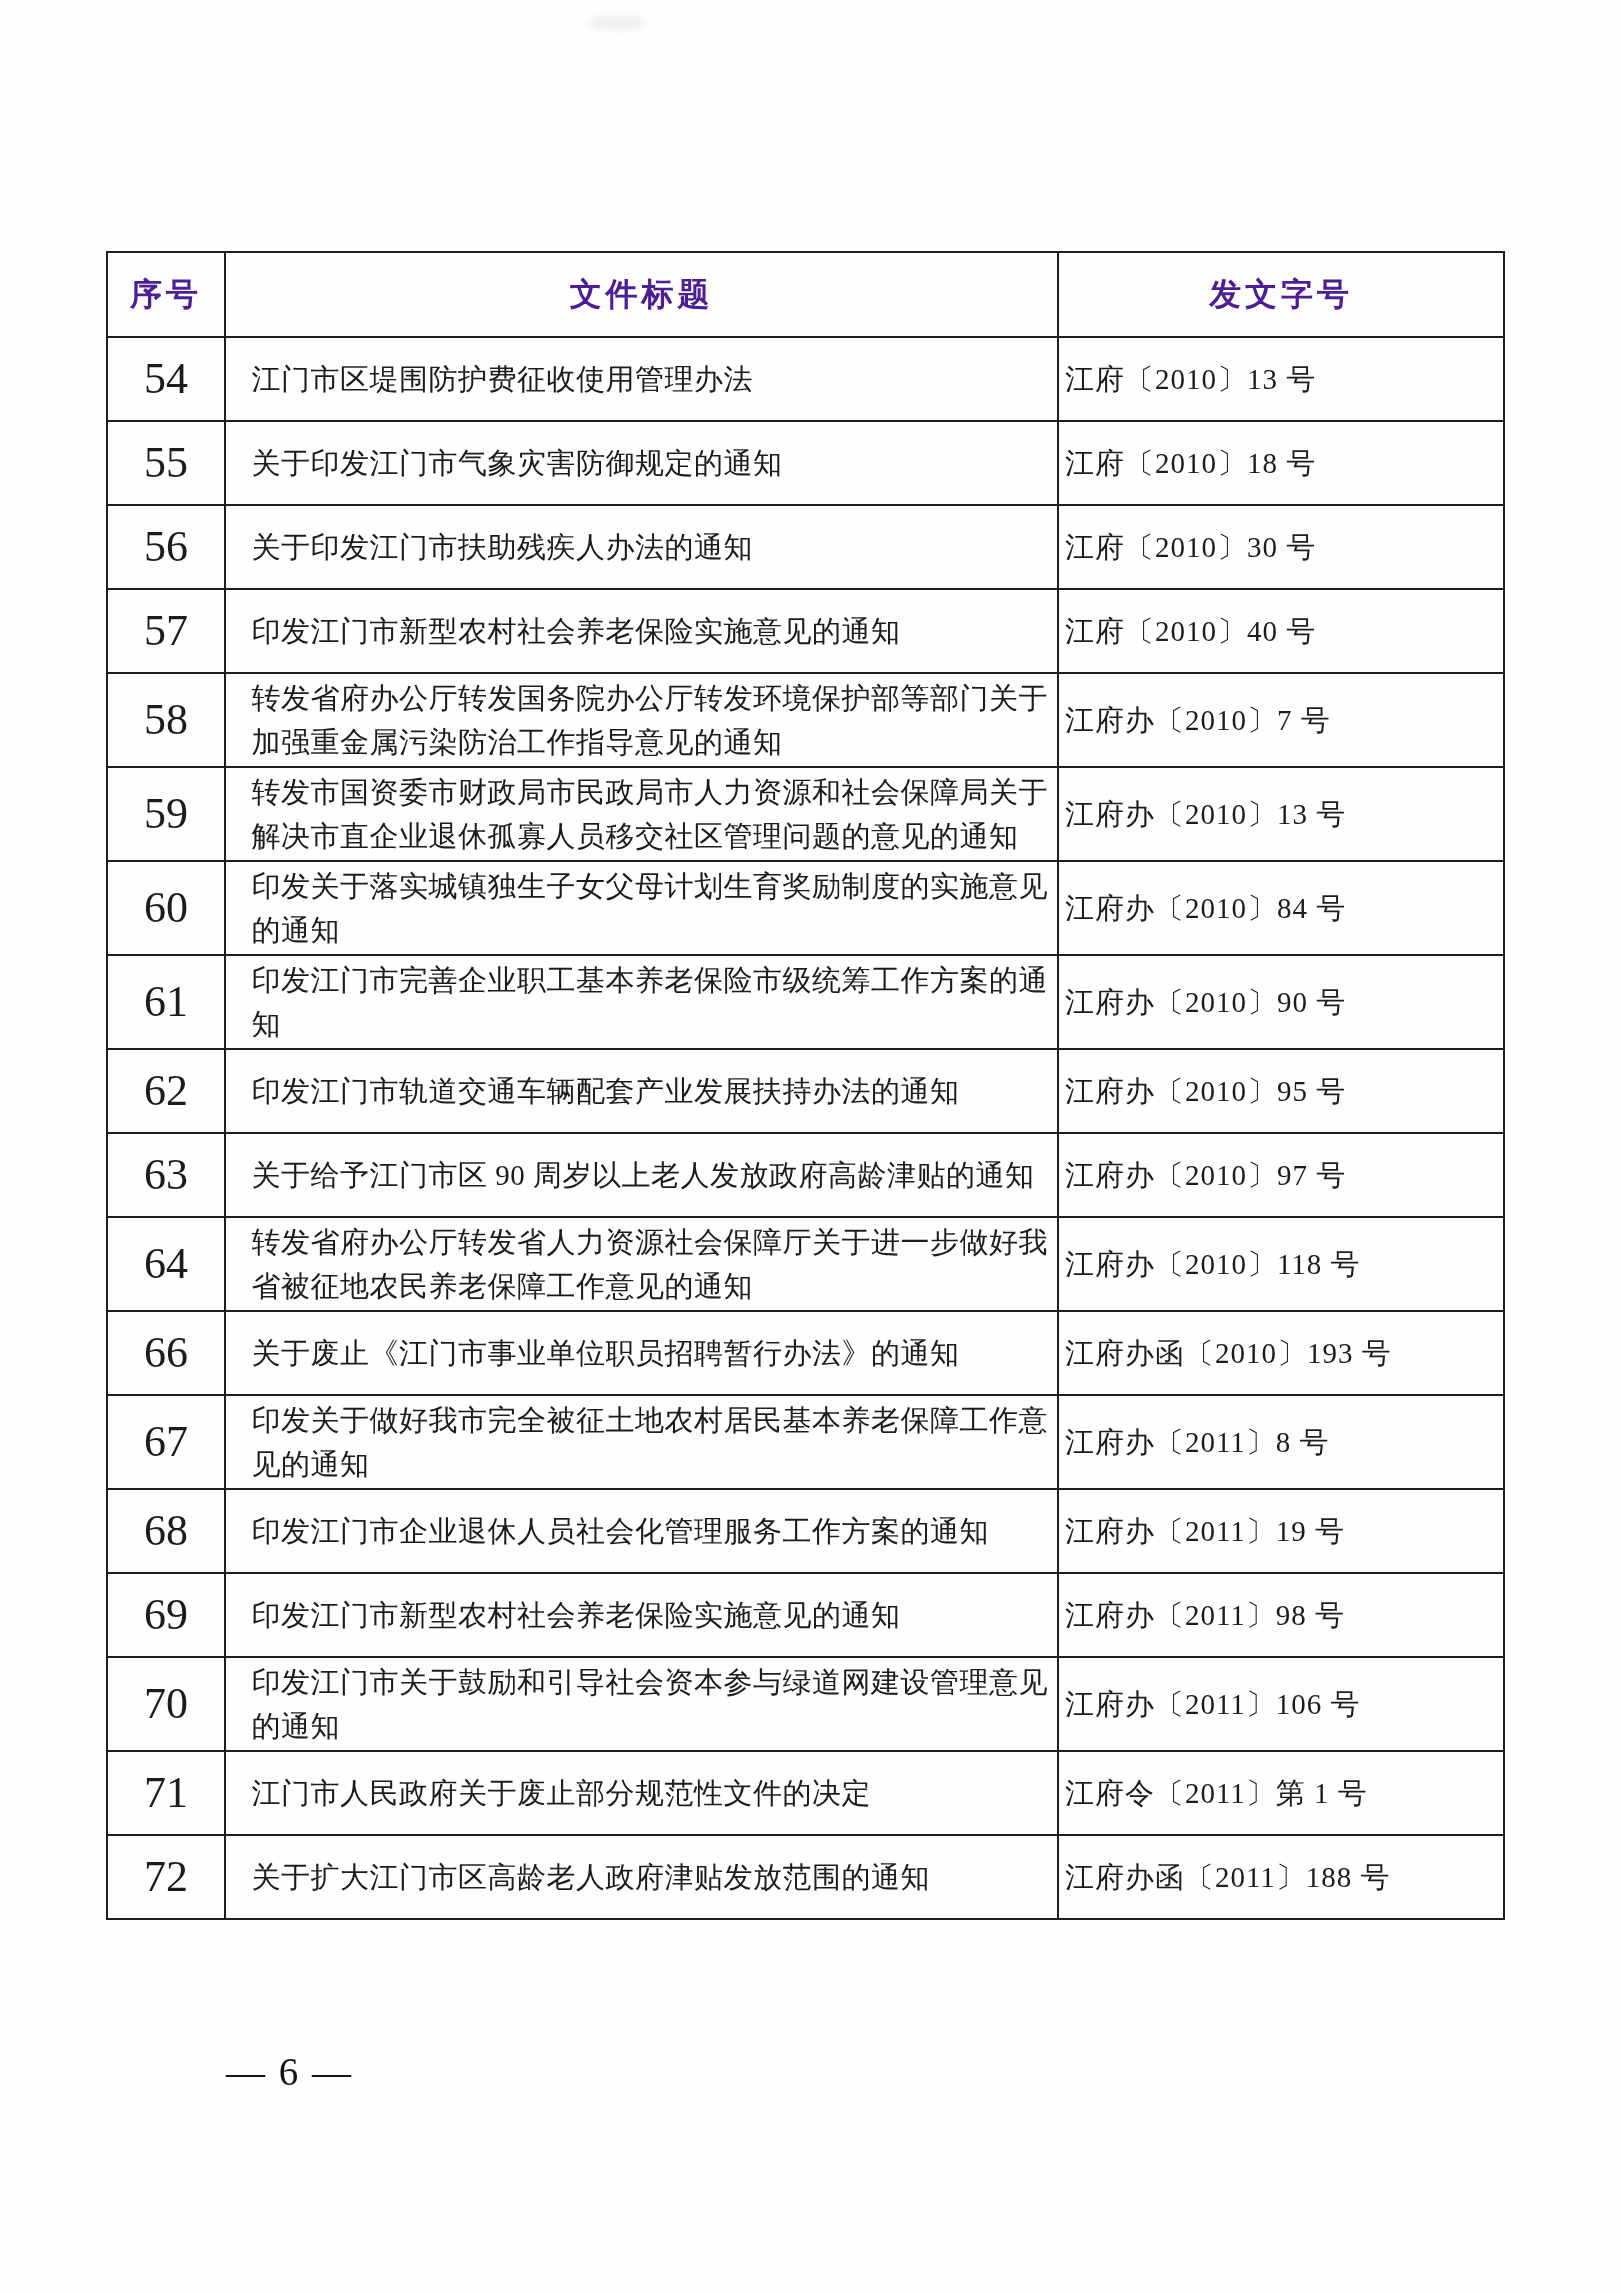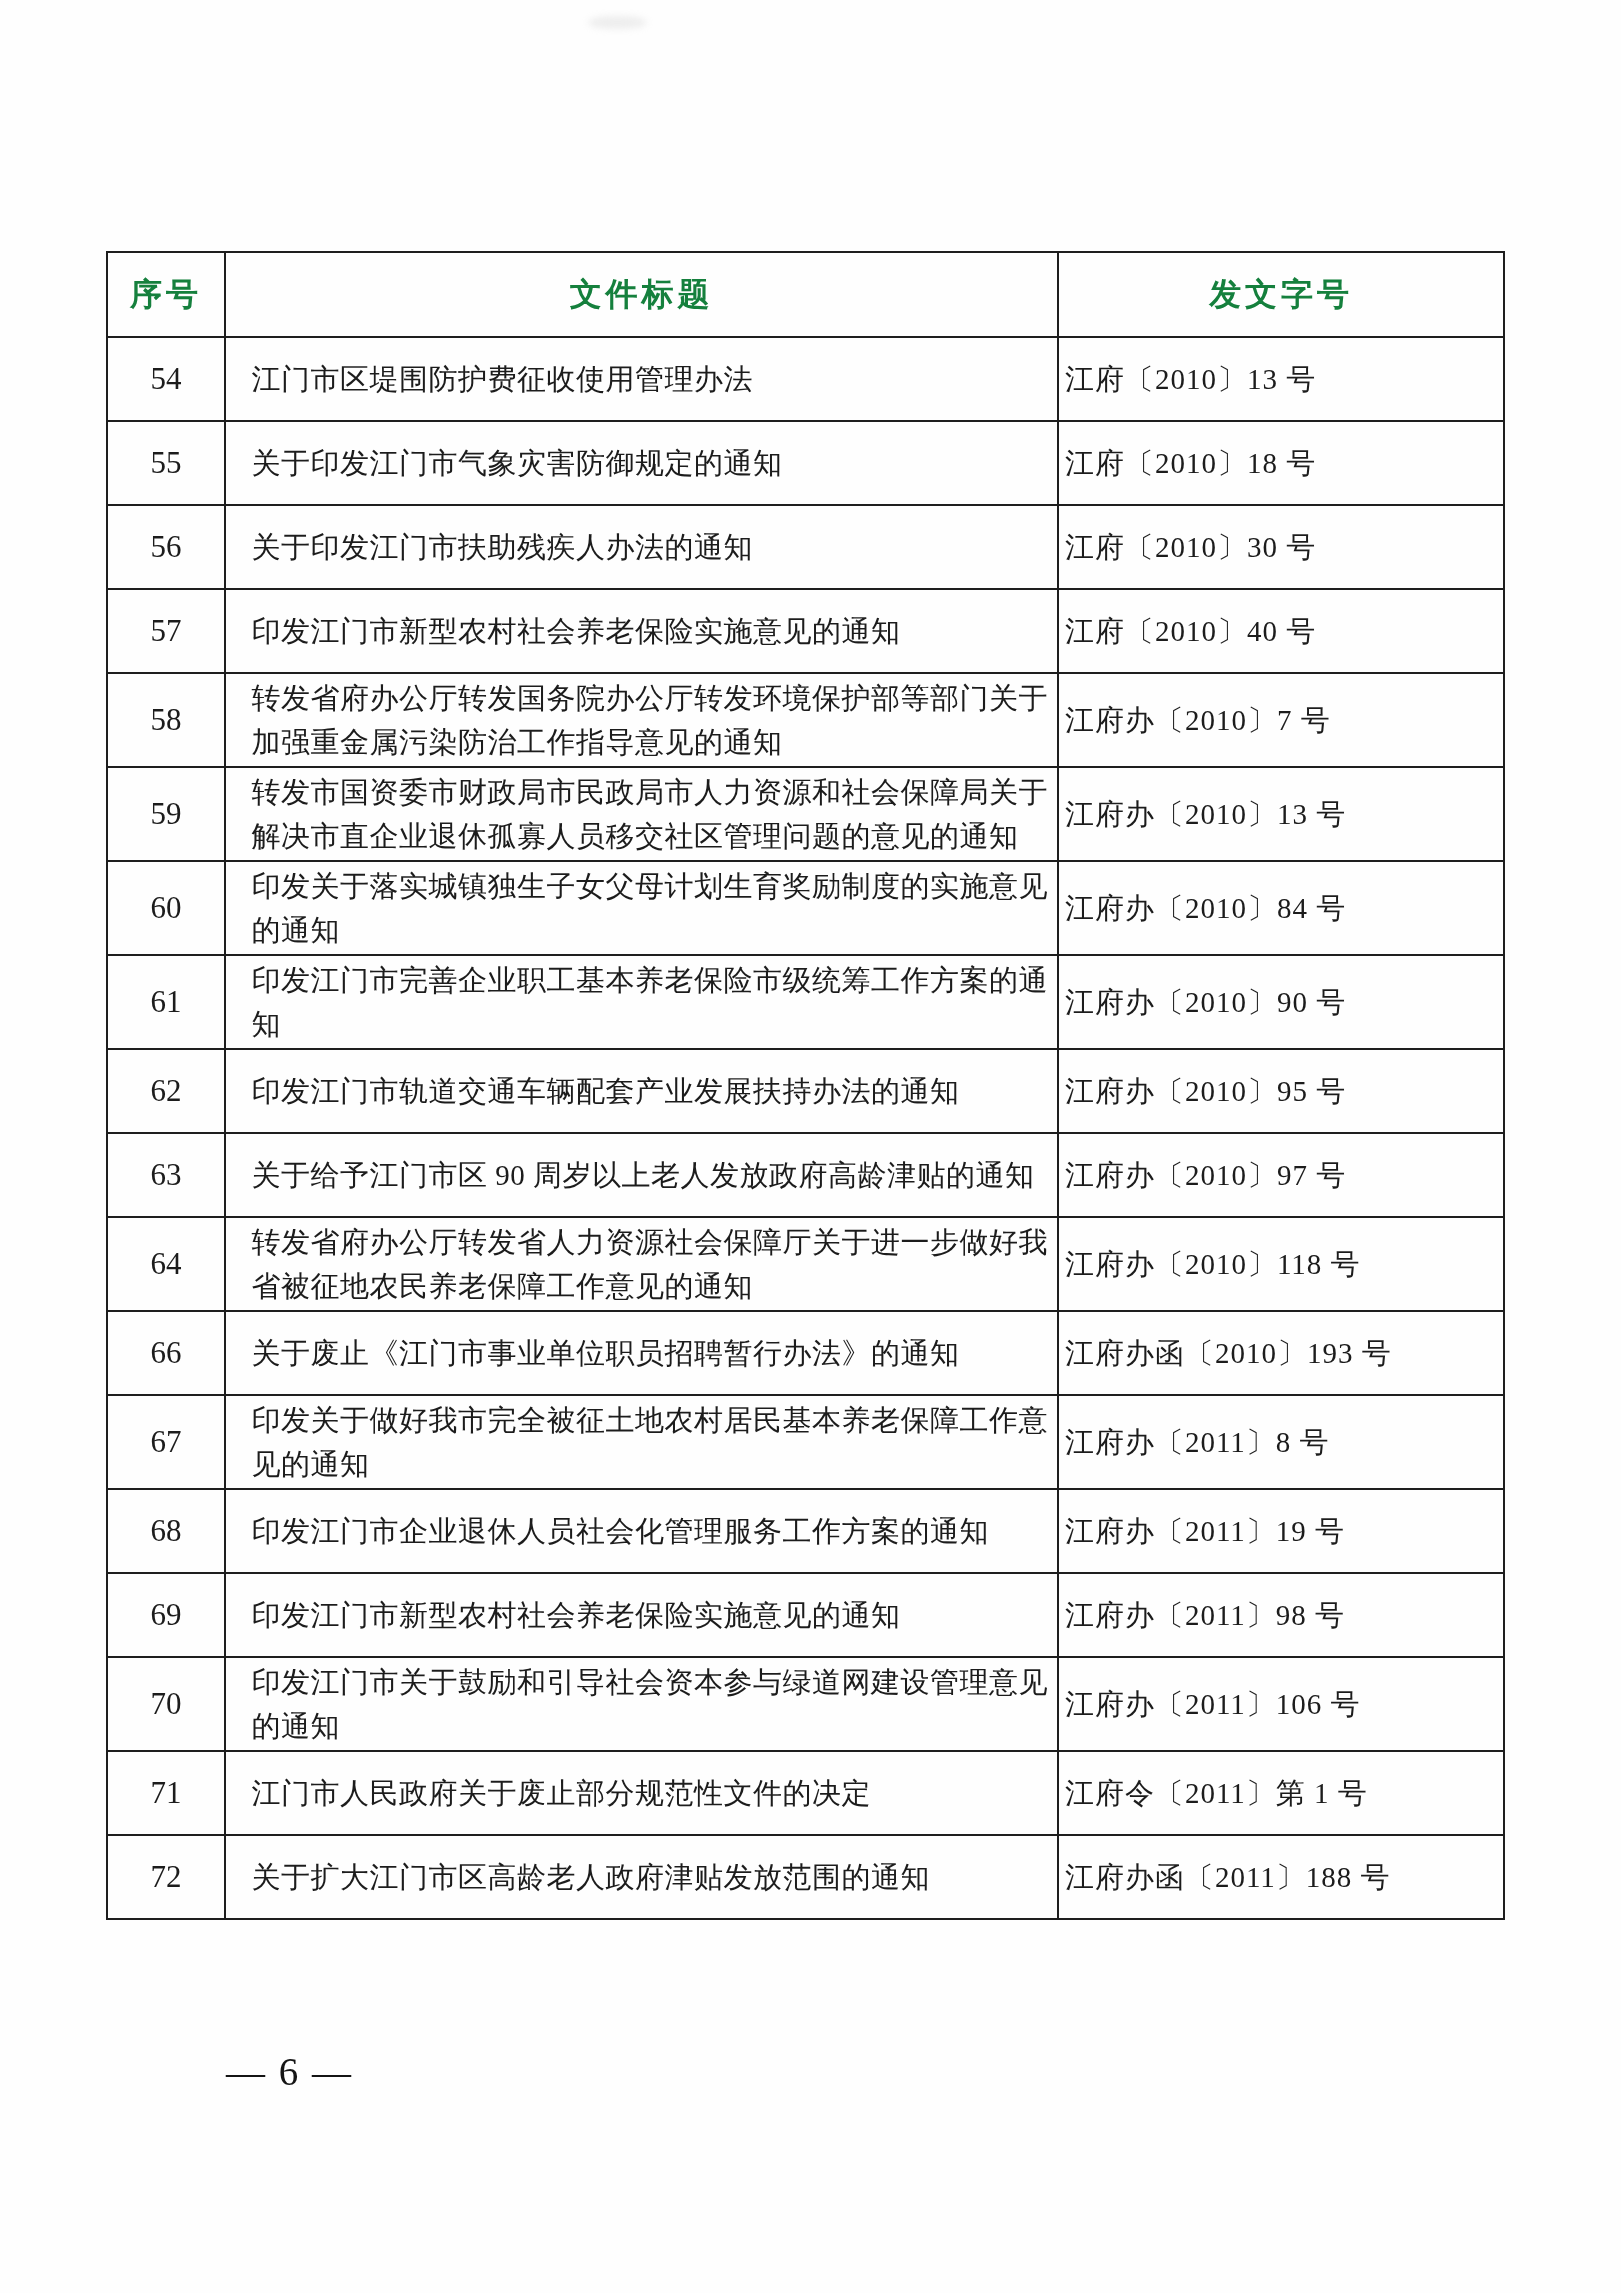--- a/index.html
+++ b/index.html
@@ -52,32 +52,32 @@
 
   .doc-table { border: 2.9px solid #1a1a1a; }
 
   .doc-table th {
     height: 85px;
     font-family: "Liberation Sans", sans-serif;
     font-weight: 700;
     font-size: 32px;
     letter-spacing: 3.9px;
     text-align: center;
-    color: #15803d;
+    color: #4c1d95;
   }
 
   .doc-table td {
     height: 84px;
     font-size: 29px;
     line-height: 44px;
   }
 
   td.cell-index {
     text-align: center;
-    font-size: 31px;
+    font-size: 44px;
     font-family: "Liberation Serif", serif;
   }
 
   td.cell-title {
     text-align: left;
     padding: 2px 7.8px 2px 25.5px;
     letter-spacing: 0.5px;
     word-break: break-all;
   }
 

